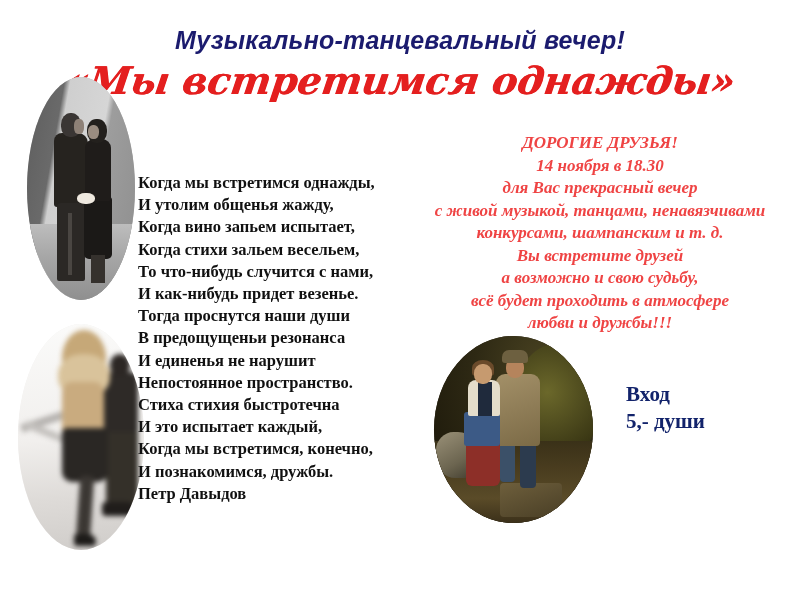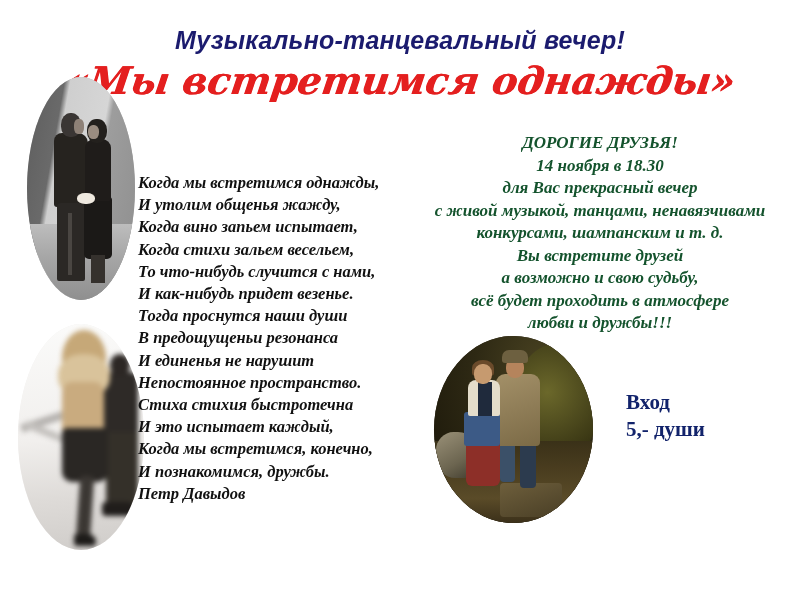--- a/index.html
+++ b/index.html
@@ -289,53 +289,51 @@
     position: absolute;
     left: 138px;
     top: 172px;
     width: 300px;
     font-family: "Liberation Serif", "DejaVu Serif", serif;
     font-weight: bold;
     font-size: 16.5px;
     line-height: 22.2px;
     color: #111111;
     white-space: nowrap;
-    font-style: italic;
   }
   .poem div { white-space: nowrap; }
 
   
   .announce {
     position: absolute;
     left: 400px;
     top: 132px;
     width: 400px;
     text-align: center;
     font-family: "Liberation Serif", "DejaVu Serif", serif;
     font-style: italic;
     font-weight: bold;
     font-size: 17px;
     line-height: 22.5px;
-    color: #14532d;
+    color: #ef4444;
     white-space: nowrap;
   }
   .announce div { white-space: nowrap; }
 
   
   .entrance {
     position: absolute;
     left: 626px;
     top: 381px;
     font-family: "Liberation Serif", "DejaVu Serif", serif;
     font-weight: bold;
     font-size: 21px;
     line-height: 27px;
     color: #12236b;
     white-space: nowrap;
-    margin-top: 8px;
   }
 </style>
 </head>
 <body>
 
 <div id="poster">
 
   <div class="title-line1">Музыкально-танцевальный вечер!</div>
 
   <div class="title-line2">«Мы встретимся однажды»</div>

